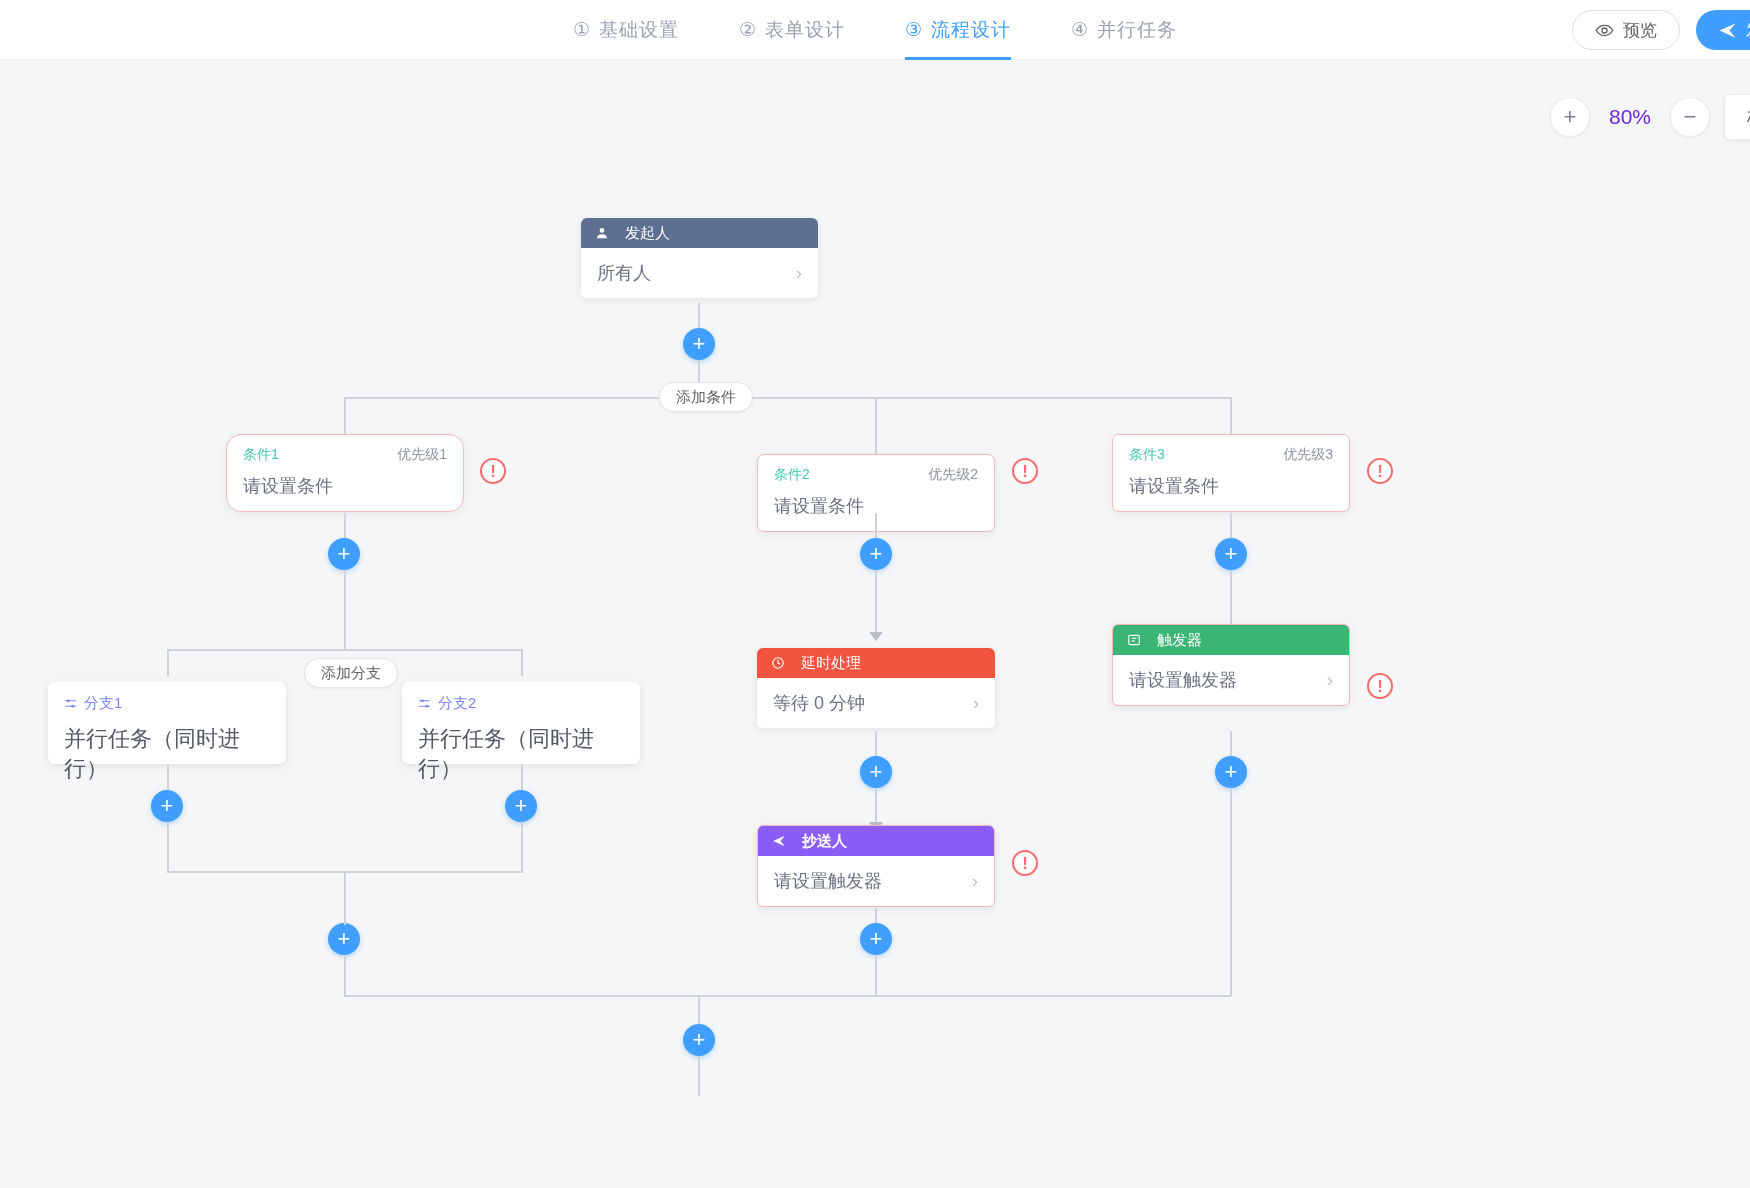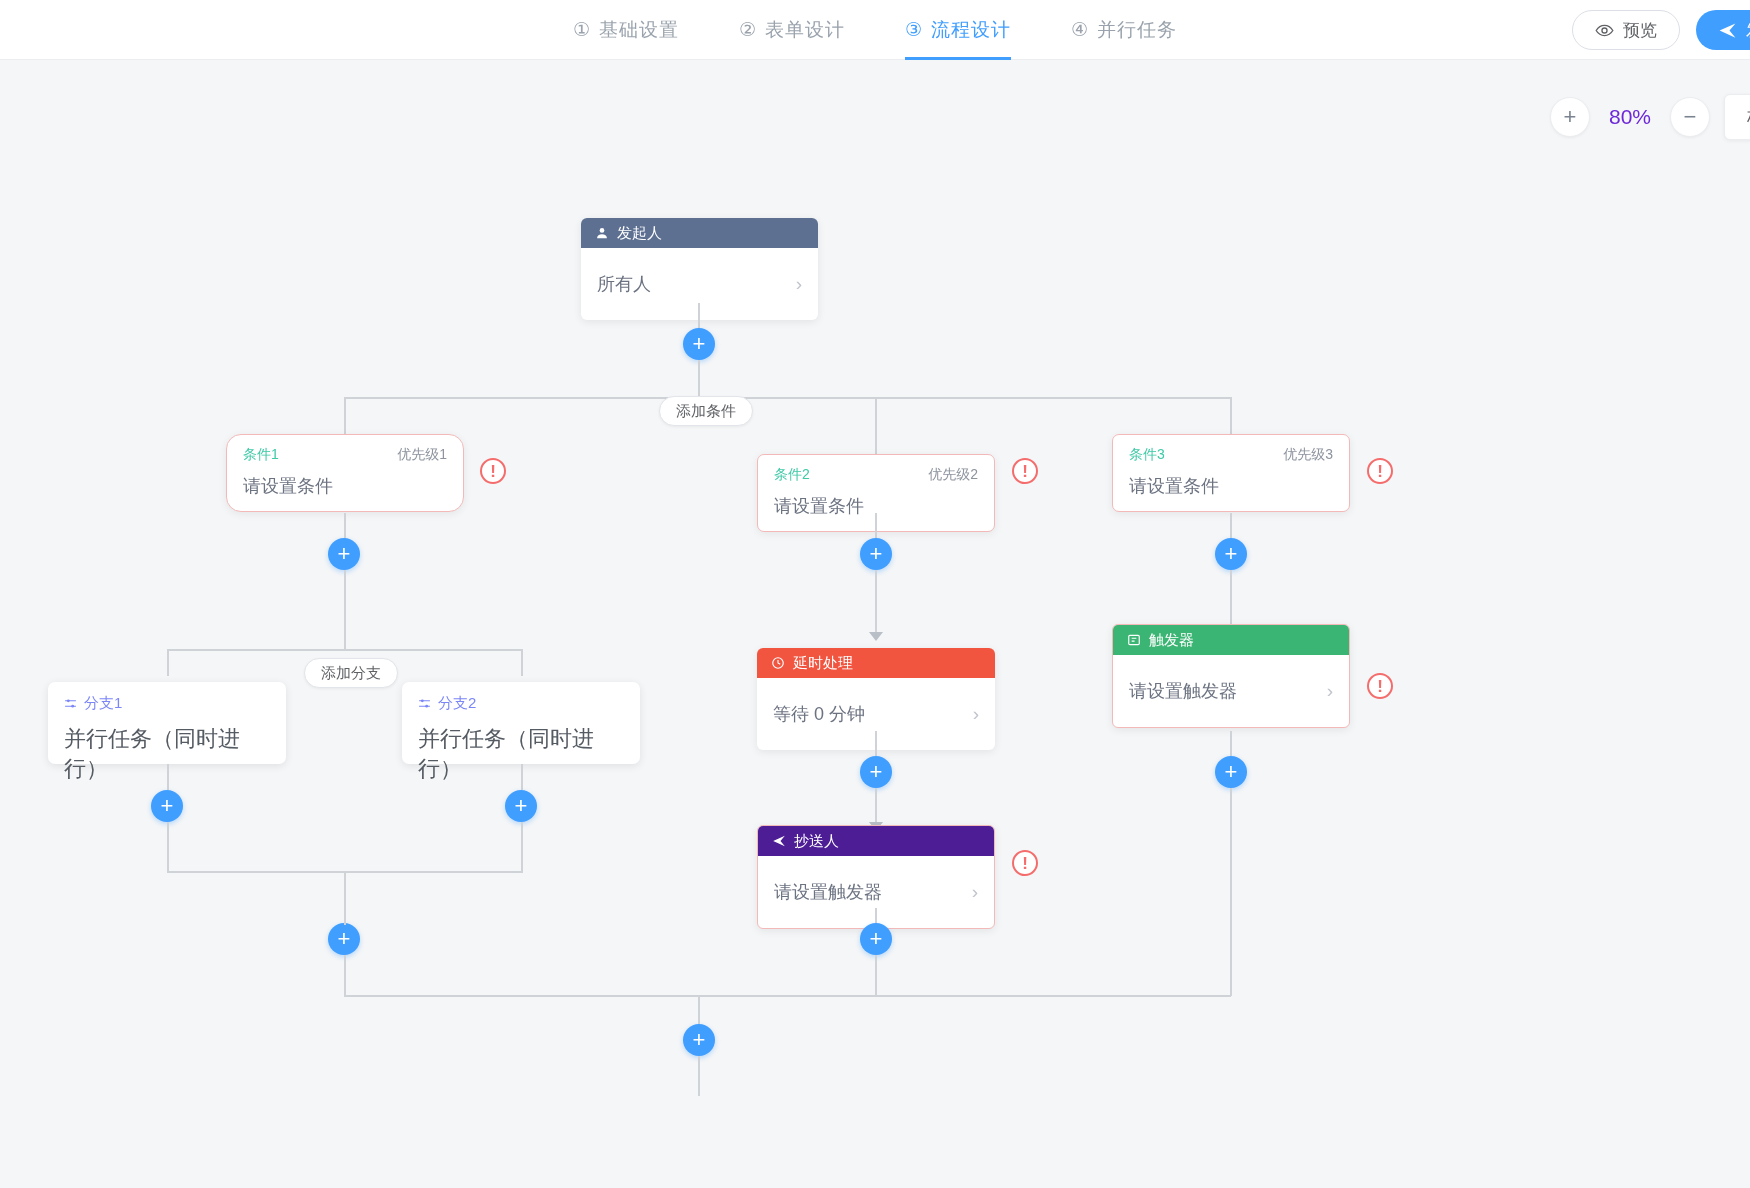--- a/index.html
+++ b/index.html
@@ -75,33 +75,33 @@
     border-left: 7px solid transparent; border-right: 7px solid transparent;
     border-top: 9px solid #b8bfc7;
   }
 
   
   .node {
     position: absolute; background: #fff; border-radius: 6px;
     box-shadow: 0 2px 8px rgba(0,0,0,.08); overflow: hidden;
   }
   .node-head {
-    height: 30px; display: flex; align-items: center; gap: 8px;
+    height: 30px; display: flex; align-items: center; gap: 16px;
     padding: 0 14px; color: #fff; font-size: 15px;
   }
   .node-body {
-    height: 72px; display: flex; align-items: center; justify-content: space-between;
+    height: 50px; display: flex; align-items: center; justify-content: space-between;
     padding: 0 16px; font-size: 18px; color: #6b7280;
   }
   .chev { color: #c0c4cc; font-size: 19px; }
 
   .head-initiator { background: #5d7092; }
   .head-delay     { background: #f1543f; }
   .head-trigger   { background: #3bb573; }
-  .head-cc        { background: #4c1d95; }
+  .head-cc        { background: #8b5cf6; font-weight: bold; }
 
   
   .cond {
     position: absolute; background: #fff; border: 1px solid #f3b9b9;
     border-radius: 7px; box-shadow: 0 2px 8px rgba(0,0,0,.07);
     width: 238px; height: 78px; padding: 11px 16px 0 16px;
   }
   .cond-top { display: flex; justify-content: space-between; align-items: center; }
   .cond-name { color: #3ec9a7; font-size: 14px; }
   .cond-prio { color: #8d949e; font-size: 14px; }
@@ -206,21 +206,21 @@
       <span>所有人</span>
       <span class="chev">›</span>
     </div>
   </div>
 
   <div class="line vline" style="left:698px; top:243px; height:43px;"></div>
   <div class="plus" style="left:683px; top:268px;">+</div>
   <div class="line vline" style="left:698px; top:300px; height:37px;"></div>
 
   <div class="line hline" style="left:344px; top:337px; width:887px;"></div>
-  <div class="pill" style="left:659px; top:336px;">添加条件</div>
+  <div class="pill" style="left:659px; top:322px;">添加条件</div>
 
   <div class="line vline" style="left:344px; top:337px; height:75px;"></div>
   <div class="line vline" style="left:875px; top:337px; height:75px;"></div>
   <div class="line vline" style="left:1230px; top:337px; height:75px;"></div>
 
   <div class="cond" style="left:226px; top:374px;border-radius:15px;">
     <div class="cond-top">
       <span class="cond-name">条件1</span>
       <span class="cond-prio">优先级1</span>
     </div>

